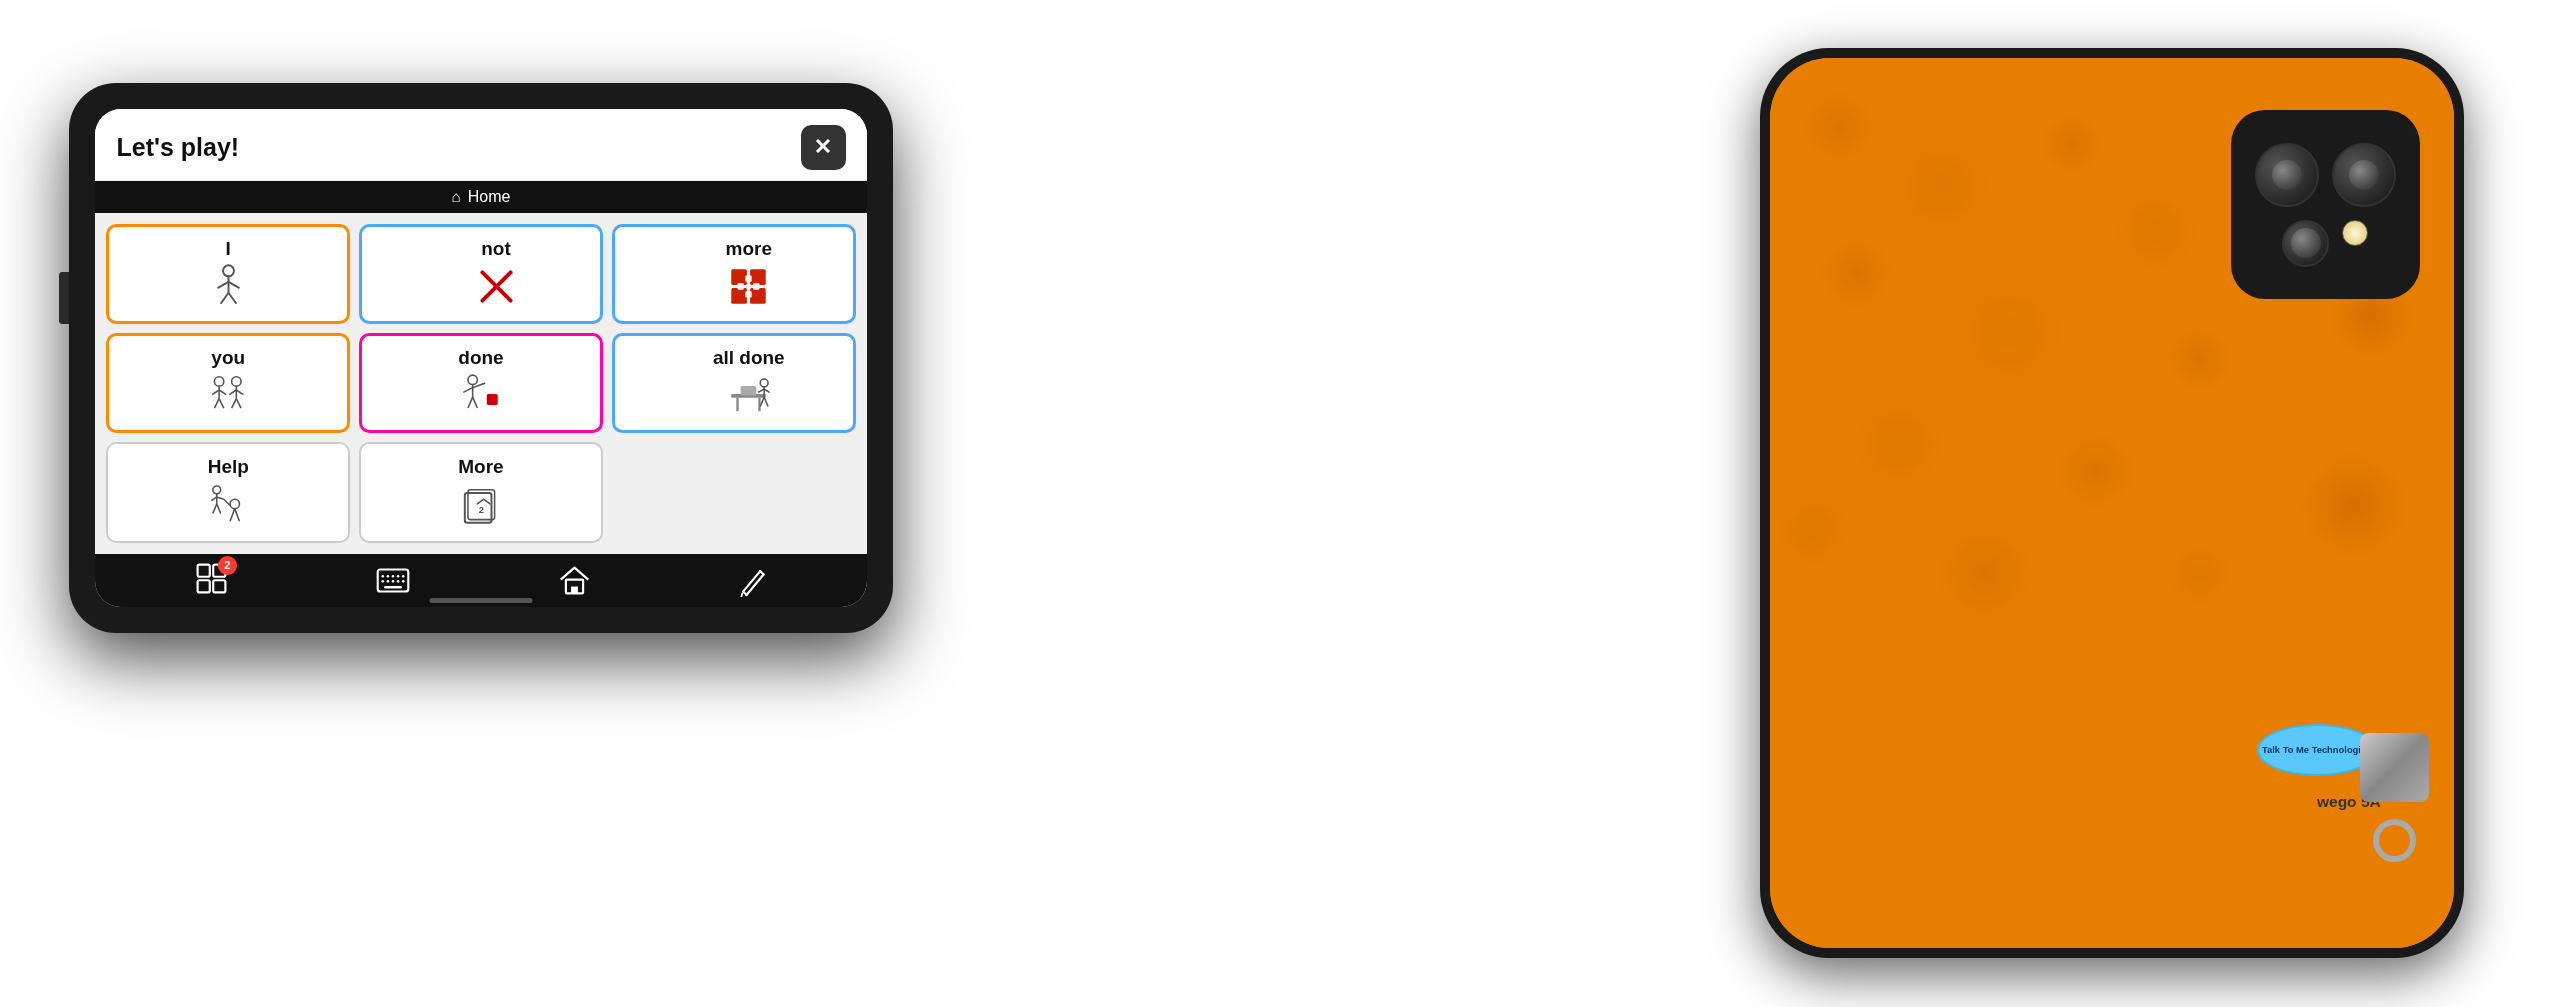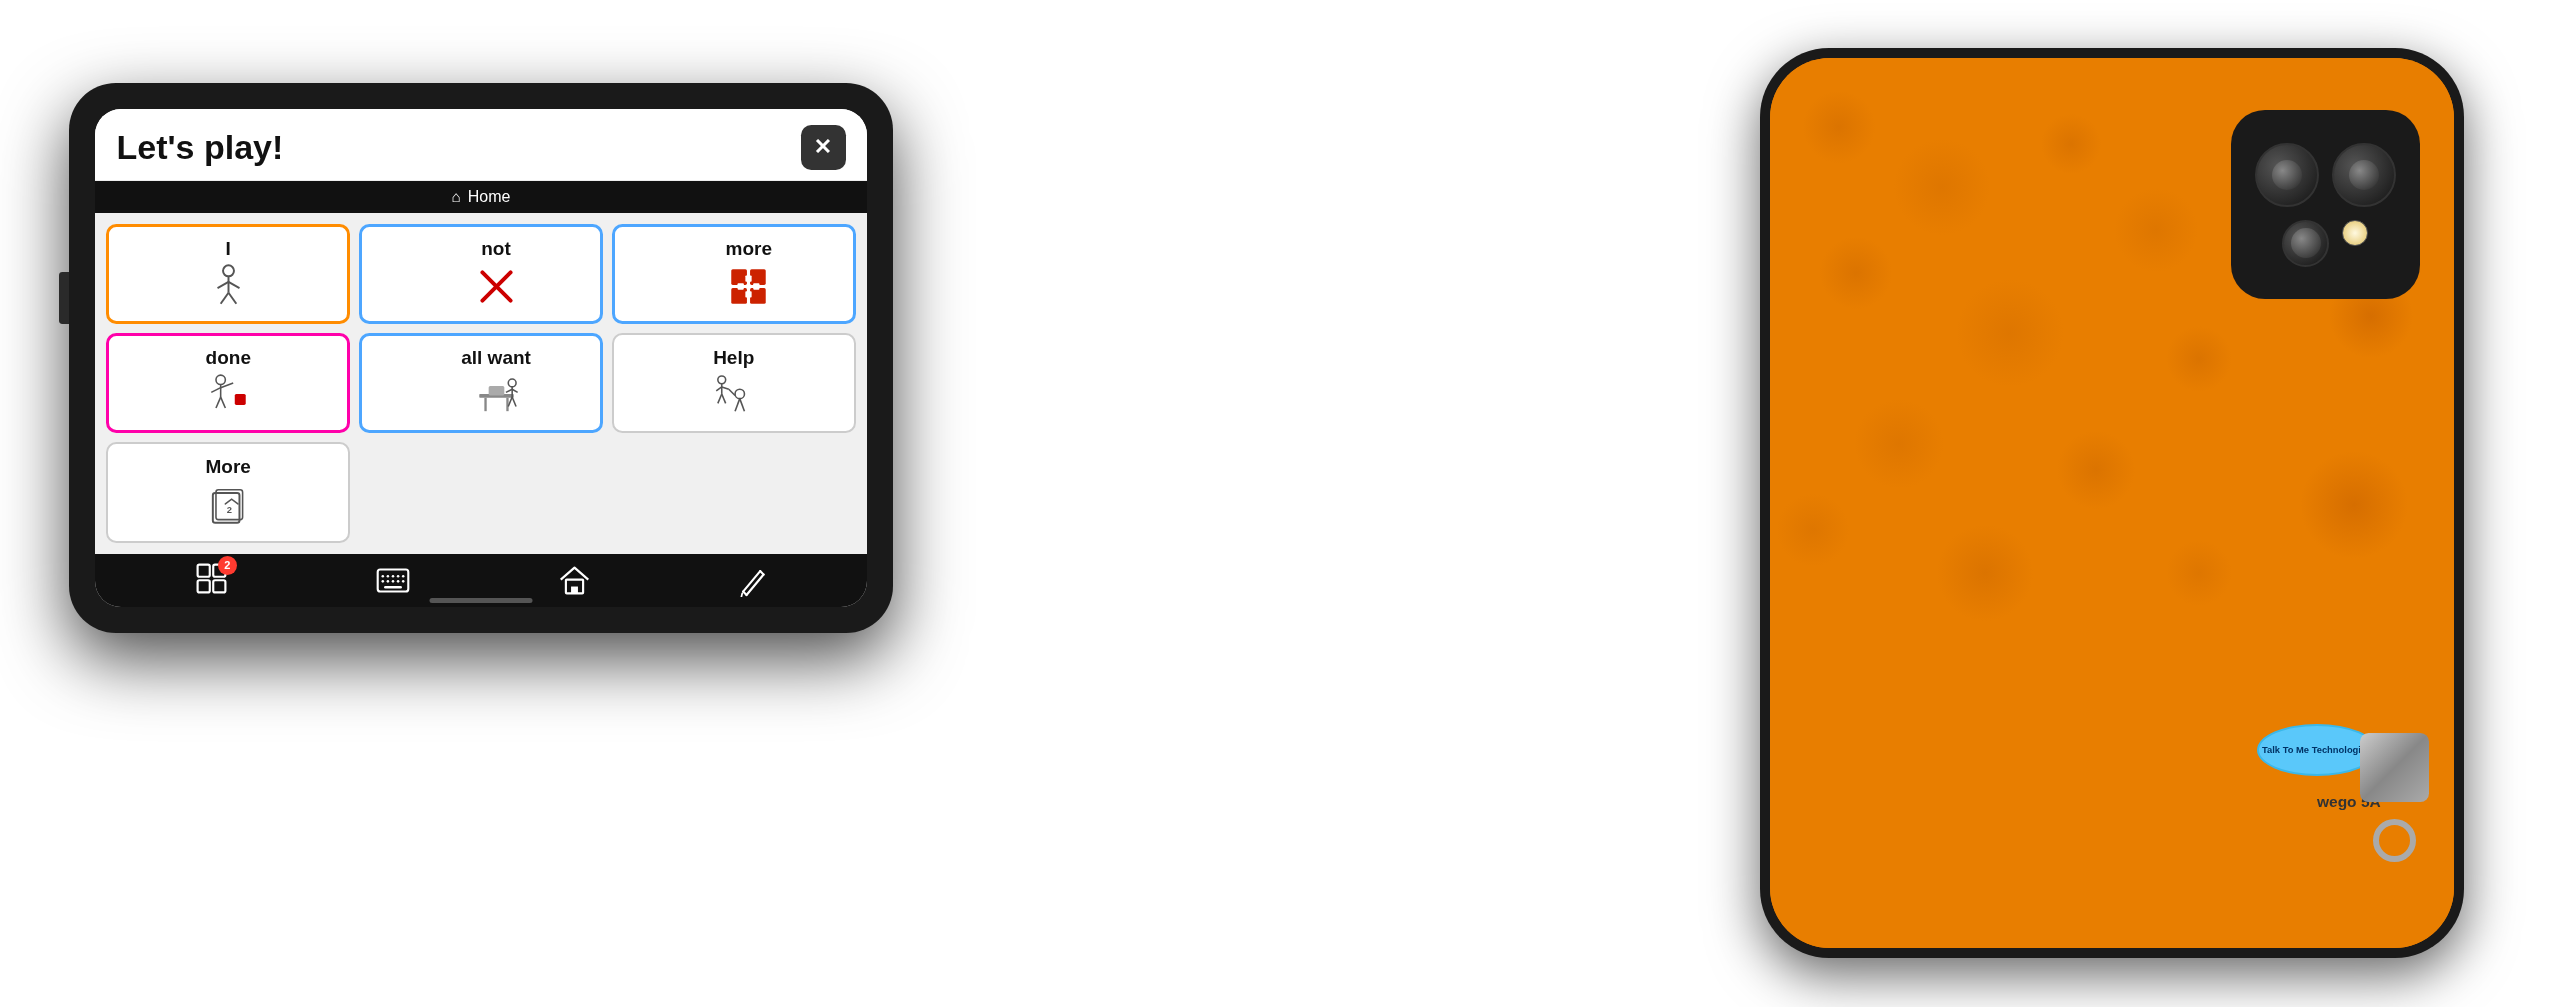--- a/index.html
+++ b/index.html
@@ -248,21 +248,21 @@
       background: #fff;
       padding: 15.5px 21.5px 10.3px 21.5px;
       display: flex;
       align-items: center;
       justify-content: space-between;
       border-bottom: 0.9px solid #eee;
       flex-shrink: 0;
     }
 
     .title-text {
-      font-size: 34px;
+      font-size: 25px;
       font-weight: 700;
       color: #111;
     }
 
     .close-btn {
       width: 45px;
       height: 45px;
       background: #333;
       border-radius: 10.3px;
       display: flex;
@@ -486,40 +486,61 @@
                 <rect x="8" y="32" width="20" height="20" fill="#cc2200" rx="2"></rect>
                 <rect x="32" y="32" width="20" height="20" fill="#cc2200" rx="2"></rect>
                 <rect x="26" y="16" width="8" height="8" fill="#fff" rx="1"></rect>
                 <rect x="26" y="36" width="8" height="8" fill="#fff" rx="1"></rect>
                 <rect x="16" y="26" width="8" height="8" fill="#fff" rx="1"></rect>
                 <rect x="36" y="26" width="8" height="8" fill="#fff" rx="1"></rect>
               </svg>
             </div>
           </div>
 
+          <div class="aac-cell orange">
+            <span class="aac-label">you</span>
+            <div class="aac-icon-area">
+              <svg class="icon-svg" viewBox="0 0 60 60">
+
+                <circle cx="18" cy="12" r="6" fill="none" stroke="#555" stroke-width="2"></circle>
+                <line x1="18" y1="18" x2="18" y2="34" stroke="#555" stroke-width="2"></line>
+                <line x1="18" y1="23" x2="9" y2="29" stroke="#555" stroke-width="2"></line>
+                <line x1="18" y1="23" x2="27" y2="29" stroke="#555" stroke-width="2"></line>
+                <line x1="18" y1="34" x2="12" y2="46" stroke="#555" stroke-width="2"></line>
+                <line x1="18" y1="34" x2="24" y2="46" stroke="#555" stroke-width="2"></line>
+
+                <circle cx="40" cy="12" r="6" fill="none" stroke="#555" stroke-width="2"></circle>
+                <line x1="40" y1="18" x2="40" y2="34" stroke="#555" stroke-width="2"></line>
+                <line x1="40" y1="23" x2="31" y2="29" stroke="#555" stroke-width="2"></line>
+                <line x1="40" y1="23" x2="49" y2="29" stroke="#555" stroke-width="2"></line>
+                <line x1="40" y1="34" x2="34" y2="46" stroke="#555" stroke-width="2"></line>
+                <line x1="40" y1="34" x2="46" y2="46" stroke="#555" stroke-width="2"></line>
+              </svg>
+            </div>
+          </div>
 
           <div class="aac-cell pink">
             <span class="aac-label">done</span>
             <div class="aac-icon-area">
               <svg class="icon-svg" viewBox="0 0 60 60">
 
                 <circle cx="20" cy="10" r="6" fill="none" stroke="#555" stroke-width="2"></circle>
                 <line x1="20" y1="16" x2="20" y2="32" stroke="#555" stroke-width="2"></line>
                 <line x1="20" y1="20" x2="8" y2="26" stroke="#555" stroke-width="2"></line>
                 <line x1="20" y1="20" x2="36" y2="14" stroke="#555" stroke-width="2"></line>
                 <line x1="20" y1="32" x2="14" y2="46" stroke="#555" stroke-width="2"></line>
                 <line x1="20" y1="32" x2="26" y2="46" stroke="#555" stroke-width="2"></line>
 
                 <rect x="38" y="28" width="14" height="14" fill="#cc0000" rx="2"></rect>
               </svg>
             </div>
           </div>
 
           <div class="aac-cell blue">
-            <span class="aac-label">all want</span>
+            <span class="aac-label">all done</span>
             <div class="aac-icon-area">
               <svg class="icon-svg" viewBox="0 0 60 60">
 
                 <rect x="8" y="28" width="44" height="5" fill="#888" rx="1"></rect>
                 <line x1="16" y1="33" x2="16" y2="50" stroke="#888" stroke-width="3"></line>
                 <line x1="44" y1="33" x2="44" y2="50" stroke="#888" stroke-width="3"></line>
 
                 <rect x="20" y="18" width="20" height="12" fill="#aaa" rx="2"></rect>
 
                 <circle cx="50" cy="14" r="5" fill="none" stroke="#555" stroke-width="2"></circle>

